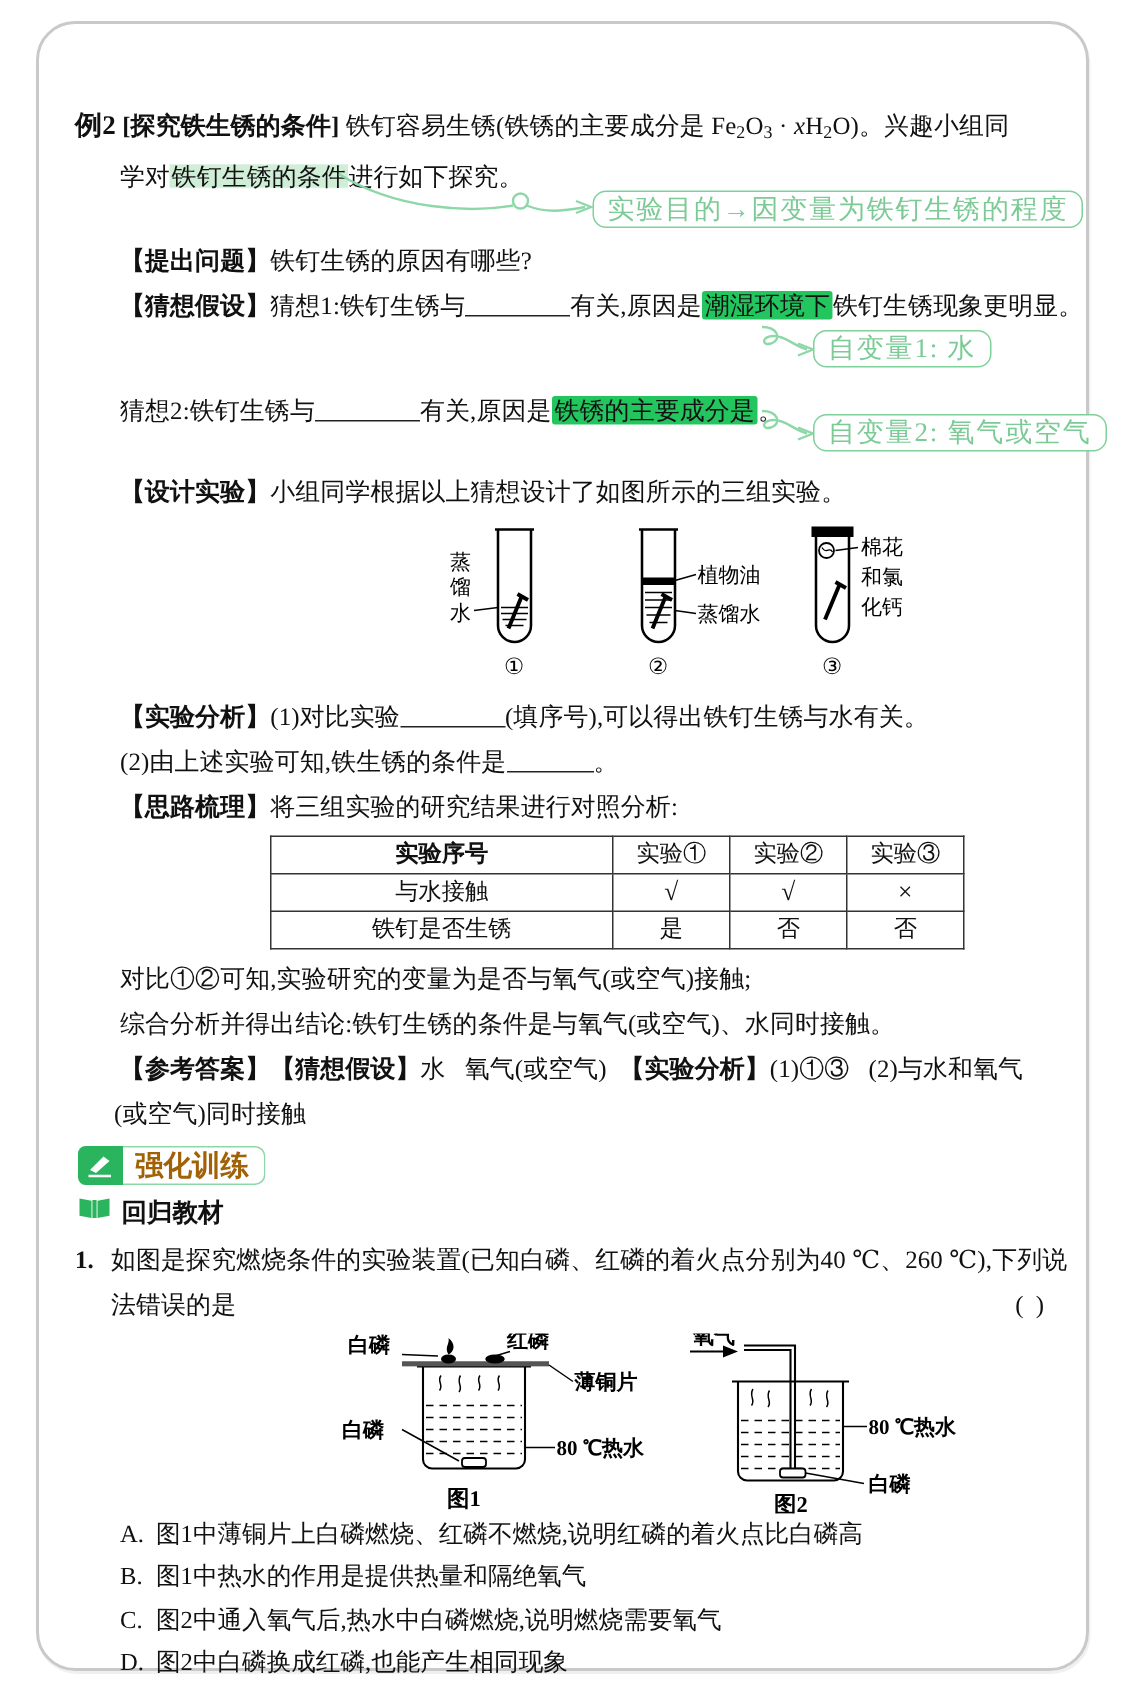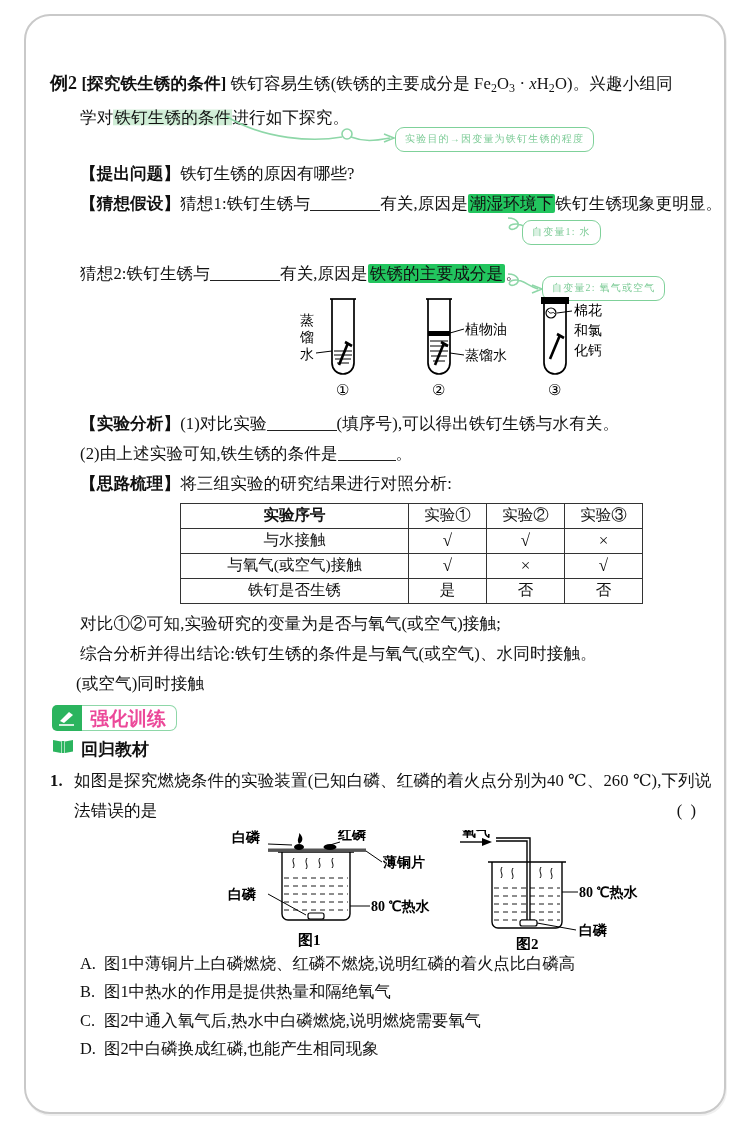--- a/index.html
+++ b/index.html
@@ -50,21 +50,21 @@
   .hl{ background:#22c55e; padding:0 2px; border-radius:2px; }
   .hl-soft{ background:linear-gradient(transparent 6%, #d2eed8 10%, #cfeed6 88%, transparent 94%); padding:0 1px;}
 
   
   .note{
     position:absolute;
     display:inline-block;
     border:1.4px solid #7fd19a;
     border-radius:9px;
     color:#7ccb96;
-    font-size:10px;
+    font-size:18px;
     line-height:16px;
     padding:3px 9px 4px 9px;
     white-space:nowrap;
     font-family:"Liberation Serif",serif;
     letter-spacing:1.2px;
     background:#fff;
   }
   .hook{ position:absolute; }
 
   
@@ -95,21 +95,21 @@
   .banner-ic{
     width:30px;height:26px;background:#2bb45e;
     border-radius:5px 0 0 5px;
     display:flex;align-items:center;justify-content:center;
     color:#fff;
   }
   .banner-tx{
     border:1.5px solid #8ed7a8;
     border-left:none;
     border-radius:0 7px 7px 0;
-    color:#ec4899;
+    color:#a16207;
     font-weight:bold;
     font-size:19px;
     padding:1px 10px 2px 8px;
     height:26px;
     line-height:23px;
     font-family:"Liberation Sans","DejaVu Sans",sans-serif;
   }
   .subhead{
     display:flex;align-items:center;gap:7px;
     margin-top:7px;
@@ -159,34 +159,37 @@
   <div class="line indent">
     <span class="bold">【猜想假设】</span><span>猜想1:铁钉生锈与</span><span class="blank w70"></span><span>有关,原因是</span><span class="hl">潮湿环境下</span><span>铁钉生锈现象更明显。</span>
   </div>
 
   <div class="hook" style="left:480px; top:160px;">
     <svg width="50" height="30" viewBox="0 0 50 30">
       <path d="M4 4 C14 4, 18 12, 10 15 C4 17, 3 10, 12 10 C20 10, 24 16, 34 19" stroke="#8ed7a8" stroke-width="1.6" fill="none"></path>
       <path d="M28 15 L38 19 L28 23" stroke="#8ed7a8" stroke-width="1.6" fill="none"></path>
     </svg>
   </div>
-  <div class="note" style="left:498px; top:166px;">自变量1: 水</div>
+  <div class="note" style="left:518px; top:166px;">自变量1: 水</div>
 
   <div class="line indent" style="margin-top:40px;">
     <span style="padding-left:0;">猜想2:铁钉生锈与</span><span class="blank w70"></span><span>有关,原因是</span><span class="hl">铁锈的主要成分是</span><span>。</span>
   </div>
 
   <div class="hook" style="left:480px; top:216px;">
     <svg width="50" height="30" viewBox="0 0 50 30">
       <path d="M4 4 C14 4, 18 12, 10 15 C4 17, 3 10, 12 10 C20 10, 24 16, 34 19" stroke="#8ed7a8" stroke-width="1.6" fill="none"></path>
       <path d="M28 15 L38 19 L28 23" stroke="#8ed7a8" stroke-width="1.6" fill="none"></path>
     </svg>
   </div>
   <div class="note" style="left:518px; top:222px;">自变量2: 氧气或空气</div>
 
+  <div class="line indent" style="margin-top:24px;">
+    <span class="bold">【设计实验】</span><span>小组同学根据以上猜想设计了如图所示的三组实验。</span>
+  </div>
 
   <div class="figbox" style="height:118px; margin-top:2px;">
     <svg width="420" height="118" viewBox="0 0 420 118" style="position:absolute;left:210px;top:0;">
 
       <g>
         <path d="M72 8 L72 72 A11 11 0 0 0 94 72 L94 8" stroke="#000" stroke-width="1.7" fill="none"></path>
         <line x1="70" y1="8" x2="96" y2="8" stroke="#000" stroke-width="1.7"></line>
 
         <line x1="74" y1="60" x2="92" y2="60" stroke="#000" stroke-width="1"></line>
         <line x1="74" y1="64" x2="92" y2="64" stroke="#000" stroke-width="1"></line>
@@ -260,37 +263,34 @@
       <td class="col">实验②</td>
       <td class="col">实验③</td>
     </tr>
     <tr>
       <td class="head" style="font-weight:normal;">与水接触</td>
       <td class="col mark">√</td>
       <td class="col mark">√</td>
       <td class="col mark">×</td>
     </tr>
     <tr>
-      <td class="head" style="font-weight:normal;">与氧气(或空气)接触</td>
-      <td class="col mark">√</td>
-      <td class="col mark">×</td>
-      <td class="col mark">√</td>
-    </tr>
-    <tr>
       <td class="head" style="font-weight:normal;">铁钉是否生锈</td>
       <td class="col">是</td>
       <td class="col">否</td>
       <td class="col">否</td>
     </tr>
   </tbody>
     </table>
 
   <div class="line indent" style="margin-top:5px;">对比①②可知,实验研究的变量为是否与氧气(或空气)接触;</div>
   <div class="line indent">综合分析并得出结论:铁钉生锈的条件是与氧气(或空气)、水同时接触。</div>
 
+  <div class="line indent">
+    <span class="bold">【参考答案】</span><span class="bold">【猜想假设】</span><span>水&nbsp;&nbsp;&nbsp;氧气(或空气)&nbsp;&nbsp;</span><span class="bold">【实验分析】</span><span>(1)①③&nbsp;&nbsp;&nbsp;(2)与水和氧气</span>
+  </div>
   <div class="line" style="padding-left:26px;">(或空气)同时接触</div>
 
   <div class="banner" style="margin-left:2px;">
     <div class="banner-ic">
       <svg width="20" height="18" viewBox="0 0 20 18">
         <path d="M3 12 L12 3 L16 6 L7 14 Z" fill="#fff"></path>
         <path d="M2 16 L17 16" stroke="#fff" stroke-width="1.6"></path>
       </svg>
     </div>
     <div class="banner-tx">强化训练</div>

